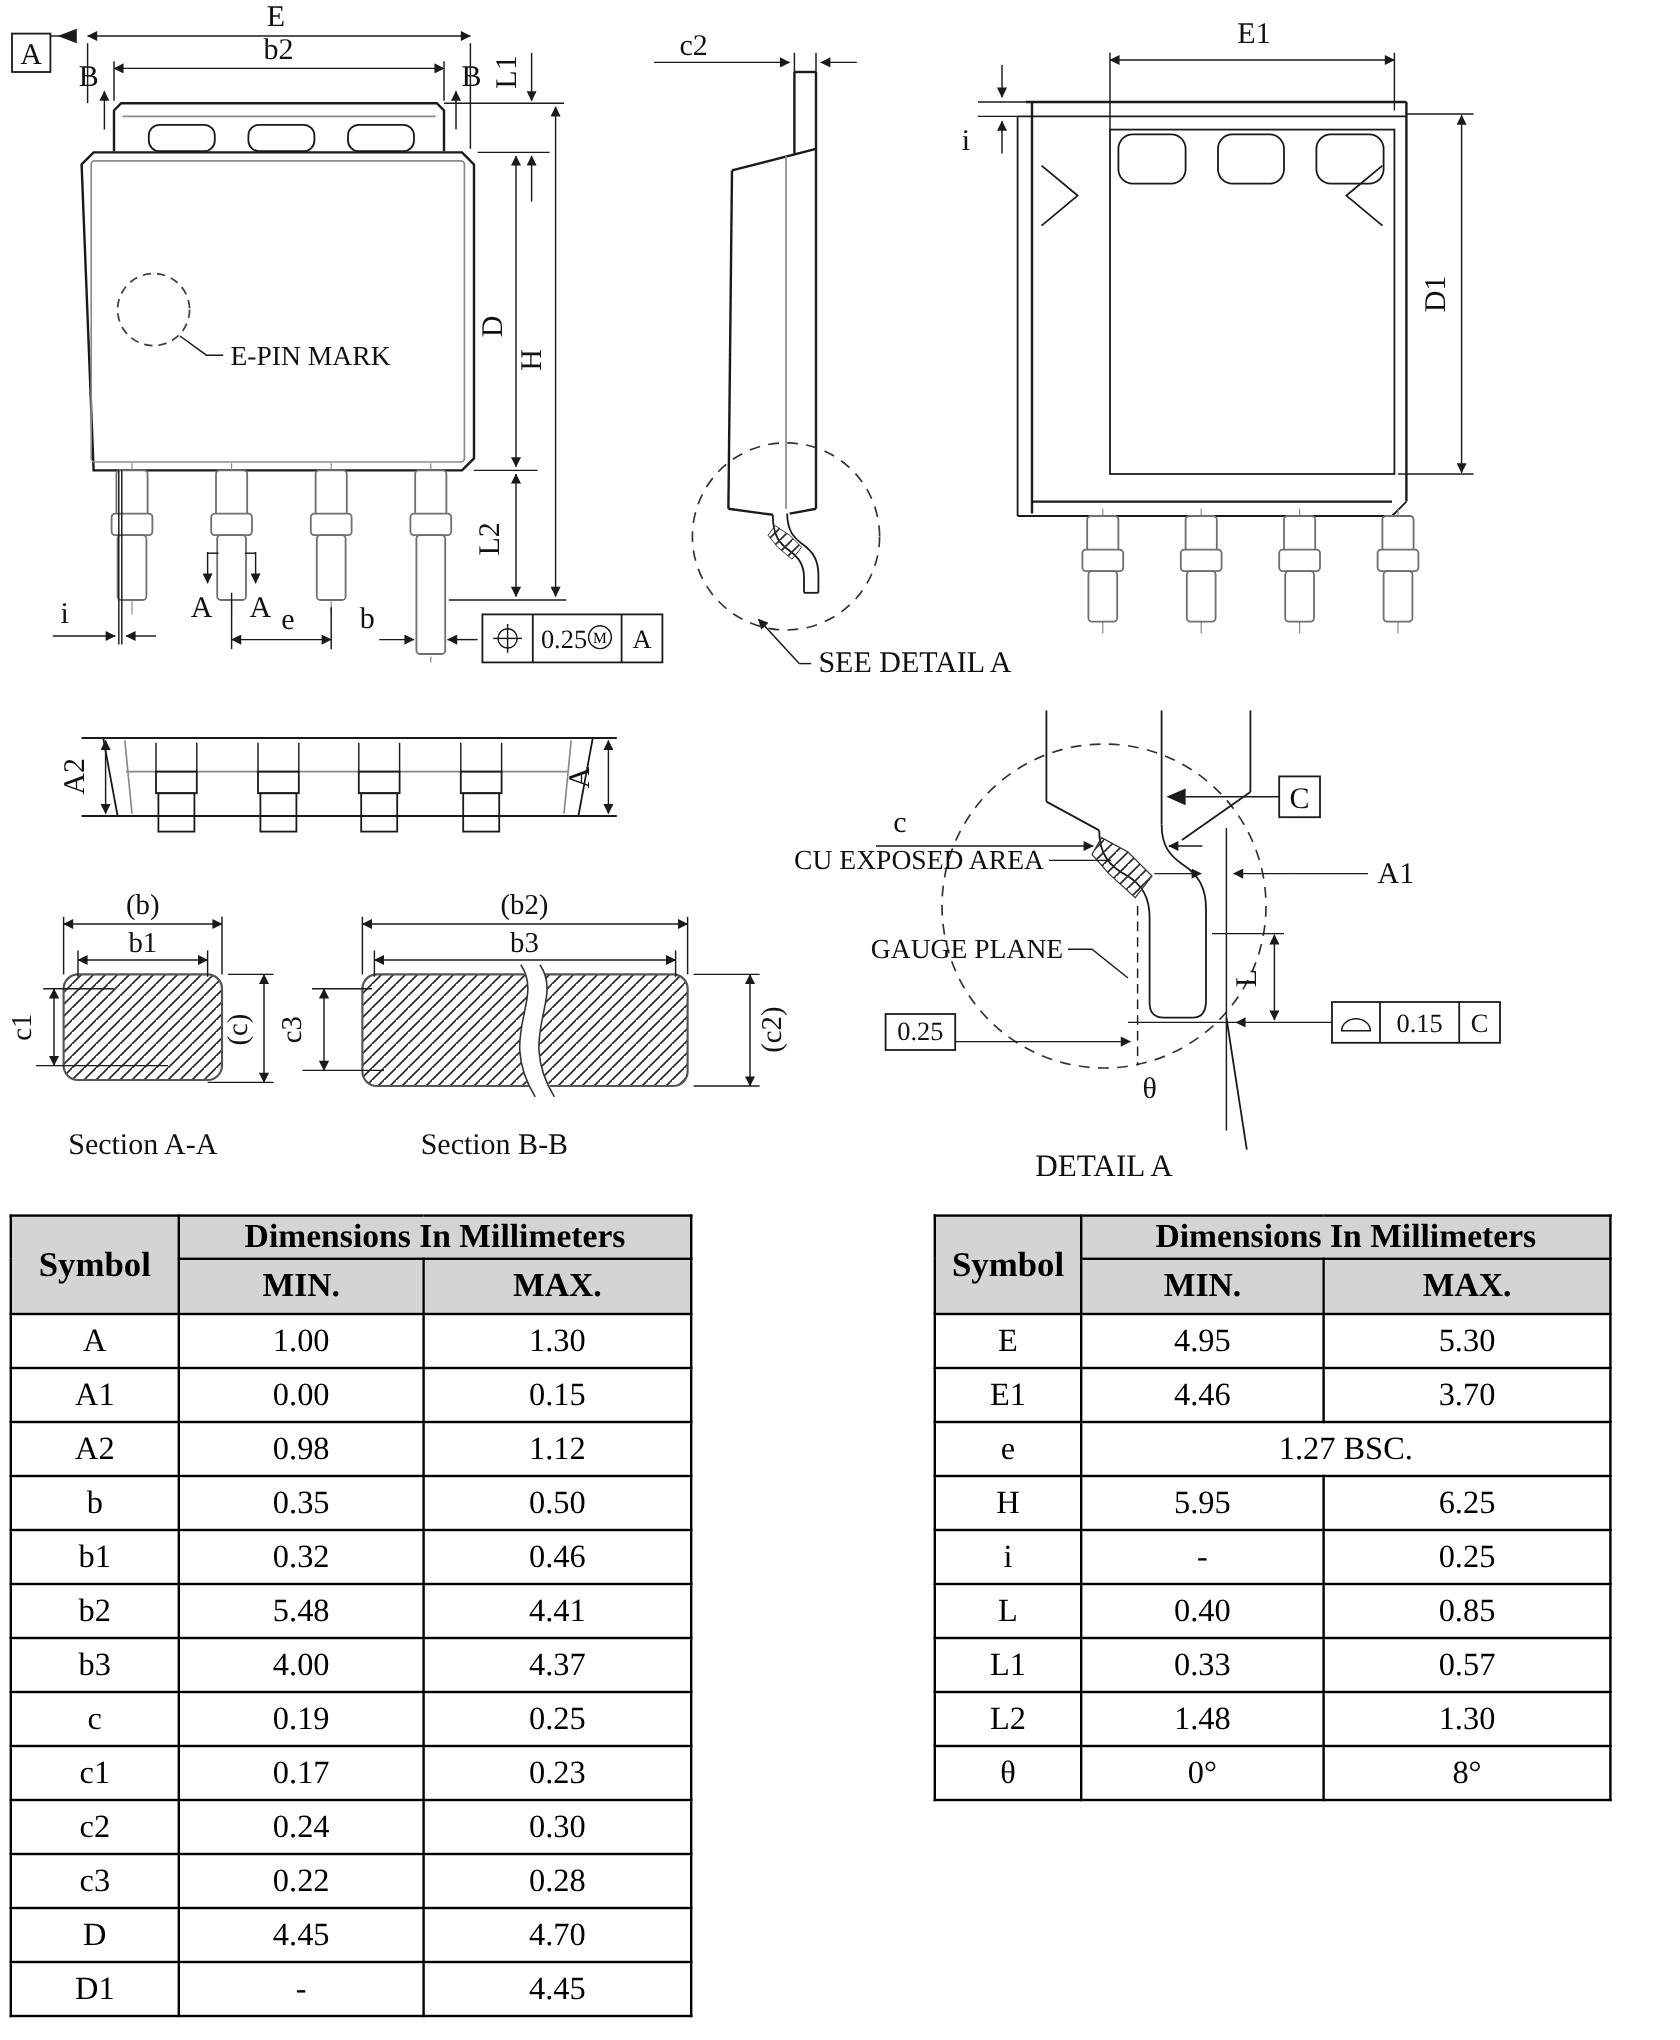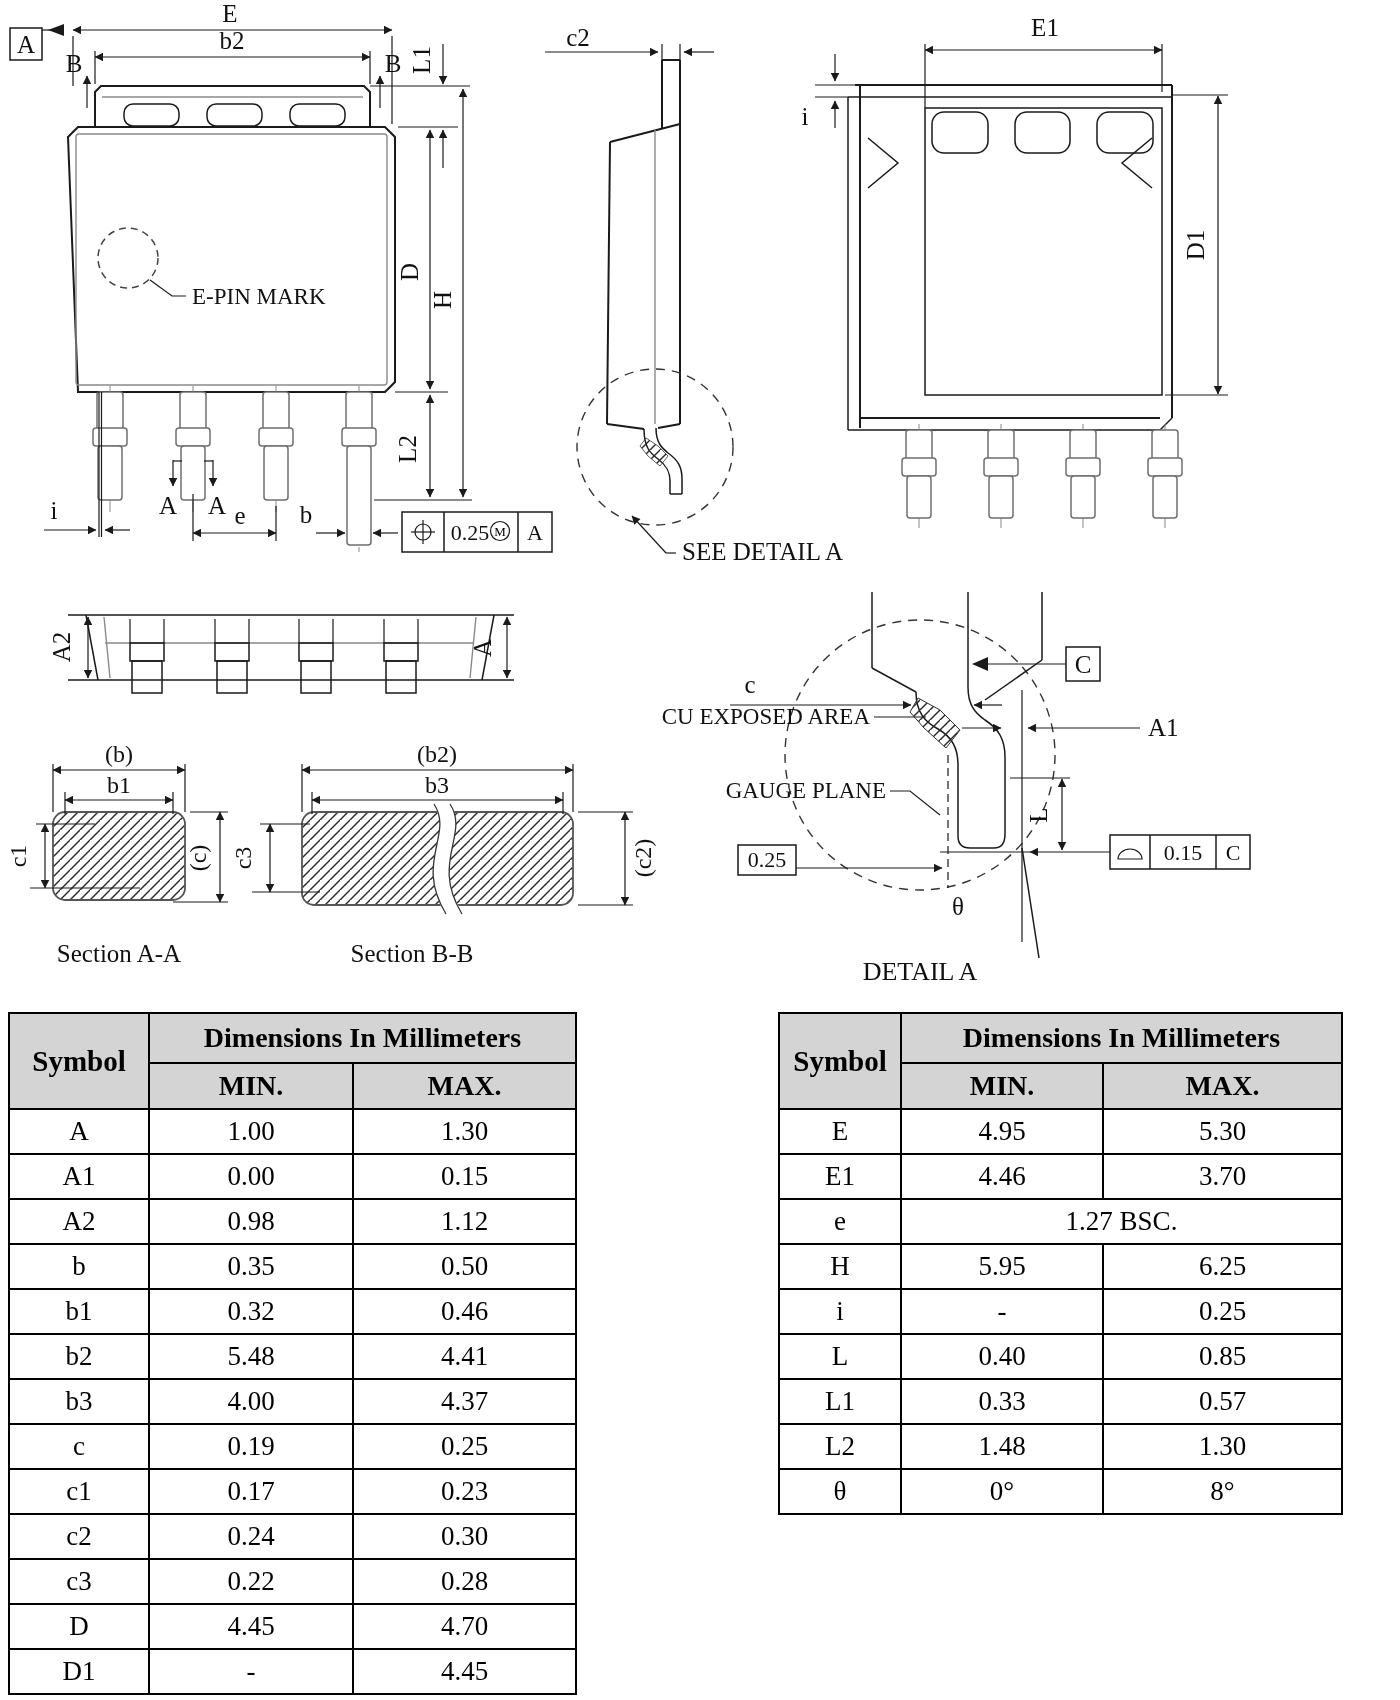--- a/index.html
+++ b/index.html
@@ -13,21 +13,21 @@
   .lead{stroke:#6f6f6f;stroke-width:1.5;fill:#fff;}
   .cl{stroke:#8a8a8a;stroke-width:1;fill:none;stroke-dasharray:12 4 3 4;}
   .lab{font:25px "Liberation Serif",serif;fill:#111;text-anchor:middle;}
   .labS{font:22px "Liberation Serif",serif;fill:#111;text-anchor:middle;}
   .labL{font:25px "Liberation Serif",serif;fill:#111;text-anchor:start;}
   .hatchfill{fill:url(#hat);}
   table.dim{border-collapse:collapse;table-layout:fixed;font-family:"Liberation Serif",serif;}
   table.dim td,table.dim th{border:2.5px solid #000;text-align:center;vertical-align:middle;padding:0;overflow:hidden;}
   table.dim th{background:#d4d4d4;font-weight:bold;font-size:28px;}
   table.dim td{font-size:27px;height:43px;}
-  .hrow1{height:50px;}
+  .hrow1{height:36px;}
   .hrow2{height:46px;padding-left:25px;}
 </style>
 </head>
 <body>
 
 <div id="page">
 
   <svg class="abs" style="left:0;top:0" width="560" height="560">
     <defs>
       <marker id="ma" viewBox="0 0 10 10" refX="9.5" refY="5" markerWidth="11" markerHeight="7" orient="auto-start-reverse">

